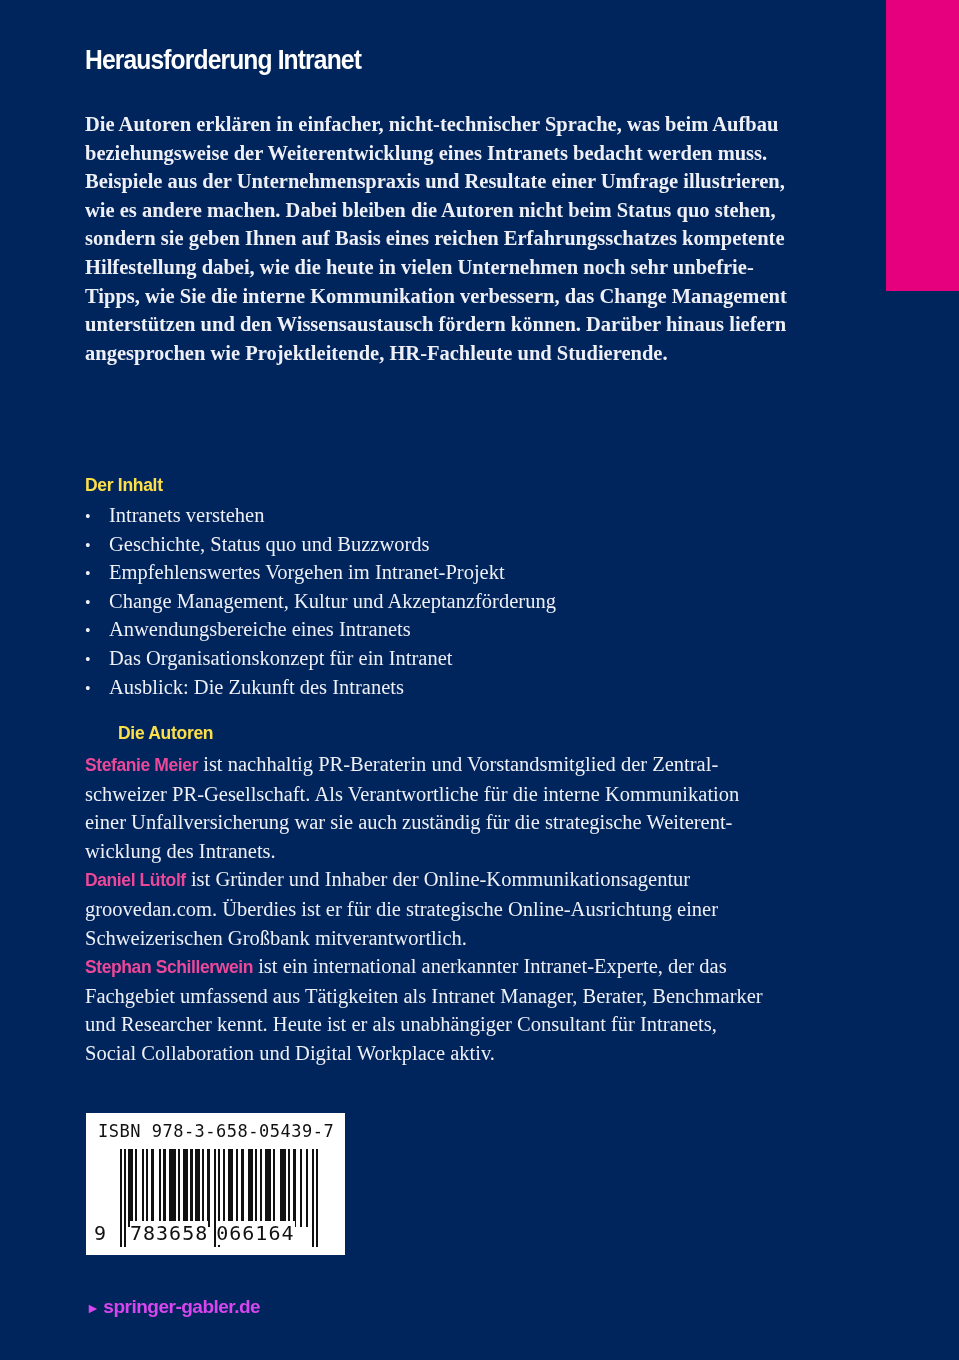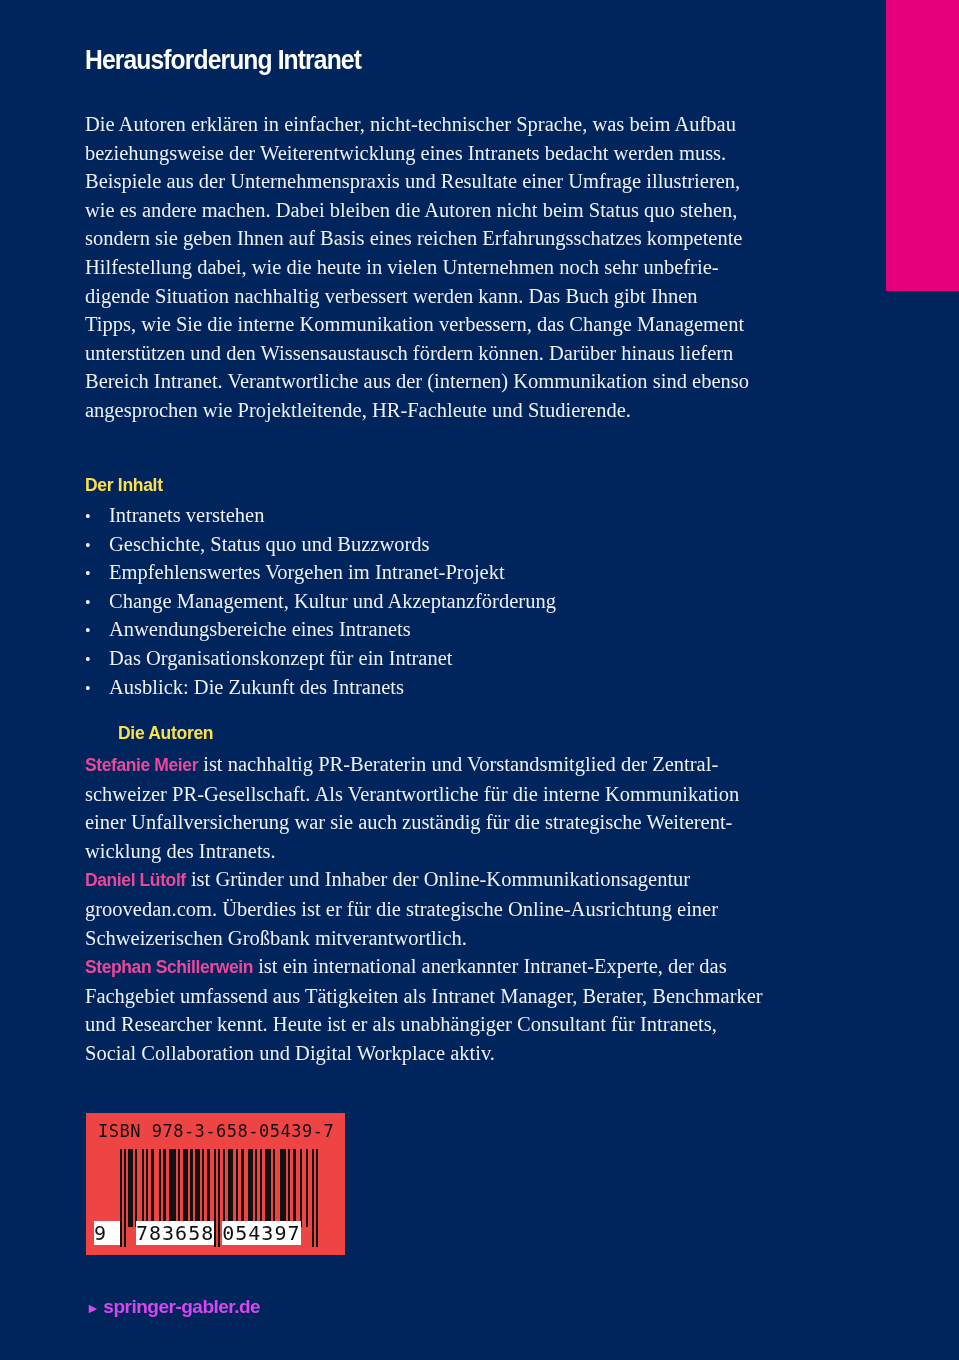--- a/index.html
+++ b/index.html
@@ -7,39 +7,39 @@
     width:959px; height:1360px; background:#00245c; position:relative; overflow:hidden;
     color:#eef0f6;
   }
   .pink-bar { position:absolute; left:886px; top:0; width:73px; height:291px; background:#e6007e; }
   .title {
     position:absolute; left:85px; top:44px;
     font-family:"Liberation Sans", sans-serif; font-weight:bold; font-size:28px;
     letter-spacing:-1px; transform:scaleX(0.88); transform-origin:left top; color:#ffffff;
   }
   .serif { font-family:"Liberation Serif", serif; font-size:20.5px; line-height:28.6px; }
-  .intro { position:absolute; left:85px; top:110px; width:740px; }
+  .intro { position:absolute; left:85px; top:110px; width:740px;font-weight:bold; }
   .line { white-space:nowrap; display:block; }
   .h2 {
     font-family:"Liberation Sans", sans-serif; font-weight:bold; font-size:17.5px; color:#fde047;
     letter-spacing:-0.3px;
   }
   .inhalt-h { position:absolute; left:85px; top:475px; }
   .inhalt-list { position:absolute; left:85px; top:501px; list-style:none; margin:0; padding:0; }
   .inhalt-list li { display:flex; align-items:baseline; height:28.6px; }
   .bullet { width:24px; font-size:16px; }
   .autoren-h { position:absolute; left:85px; top:723px;margin-left:33px; }
   .autoren { position:absolute; left:85px; top:750px; width:720px; }
   .bio { display:block; }
   .name {
     font-family:"Liberation Sans", sans-serif; font-weight:bold; font-size:17.5px; color:#ec4899;
     letter-spacing:-0.4px;
   }
   .barcode-box {
-    position:absolute; left:86px; top:1113px; width:259px; height:142px; background:#ef4444; color:#111;
+    position:absolute; left:86px; top:1113px; width:259px; height:142px; background:#ffffff; color:#111;
   }
   .isbn-text {
     position:absolute; left:12px; top:8px; font-family:"DejaVu Sans Mono", monospace; font-size:17px; letter-spacing:0.5px; color:#111;
   }
   .bars { position:absolute; left:34px; top:36px; width:210px; height:98px; }
   .digits {
     position:absolute; left:8px; top:108px; width:245px; font-family:"DejaVu Sans Mono", monospace; font-size:20px; color:#111;
     display:flex; background:transparent;
   }
   .digits span { background:#fff; }
@@ -56,24 +56,22 @@
 
 <div class="title">Herausforderung Intranet</div>
 
 <div class="intro serif">
   <span class="line">Die Autoren erklären in einfacher, nicht-technischer Sprache, was beim Aufbau</span>
   <span class="line">beziehungsweise der Weiterentwicklung eines Intranets bedacht werden muss.</span>
   <span class="line">Beispiele aus der Unternehmenspraxis und Resultate einer Umfrage illustrieren,</span>
   <span class="line">wie es andere machen. Dabei bleiben die Autoren nicht beim Status quo stehen,</span>
   <span class="line">sondern sie geben Ihnen auf Basis eines reichen Erfahrungsschatzes kompetente</span>
   <span class="line">Hilfestellung dabei, wie die heute in vielen Unternehmen noch sehr unbefrie-</span>
-  <span class="line">digende Situation nachhaltig verbessert werden kann. Das Buch gibt Ihnen</span>
   <span class="line">Tipps, wie Sie die interne Kommunikation verbessern, das Change Management</span>
   <span class="line">unterstützen und den Wissensaustausch fördern können. Darüber hinaus liefern</span>
-  <span class="line">Bereich Intranet. Verantwortliche aus der (internen) Kommunikation sind ebenso</span>
   <span class="line">angesprochen wie Projektleitende, HR-Fachleute und Studierende.</span>
 </div>
 
 <div class="h2 inhalt-h">Der Inhalt</div>
 <ul class="inhalt-list serif">
   <li>
       <span class="bullet">•</span>
       <span>Intranets verstehen</span>
     </li>
   <li>
@@ -158,20 +156,20 @@
       <rect x="168" y="0" width="2" height="78"></rect>
         <rect x="173" y="0" width="3" height="78"></rect>
       <rect x="180" y="0" width="2" height="78"></rect>
         <rect x="186" y="0" width="2" height="78"></rect>
       <rect x="192" y="0" width="2" height="98"></rect>
         <rect x="196" y="0" width="2" height="98"></rect>
     </g>
   </svg>
   <div class="digits">
     <span style="width:26px;">9</span>
-    <span style="margin-left:16px;letter-spacing:1px;">783658</span>
-    <span style="margin-left:8px;letter-spacing:1px;">054397</span>
+    <span style="margin-left:10px;letter-spacing:1px;">783658</span>
+    <span style="margin-left:8px;letter-spacing:1px;">066164</span>
   </div>
 </div>
 
 <div class="link">
   <span class="arrow">►</span><span>springer-gabler.de</span>
 </div>
 
 </body></html>

